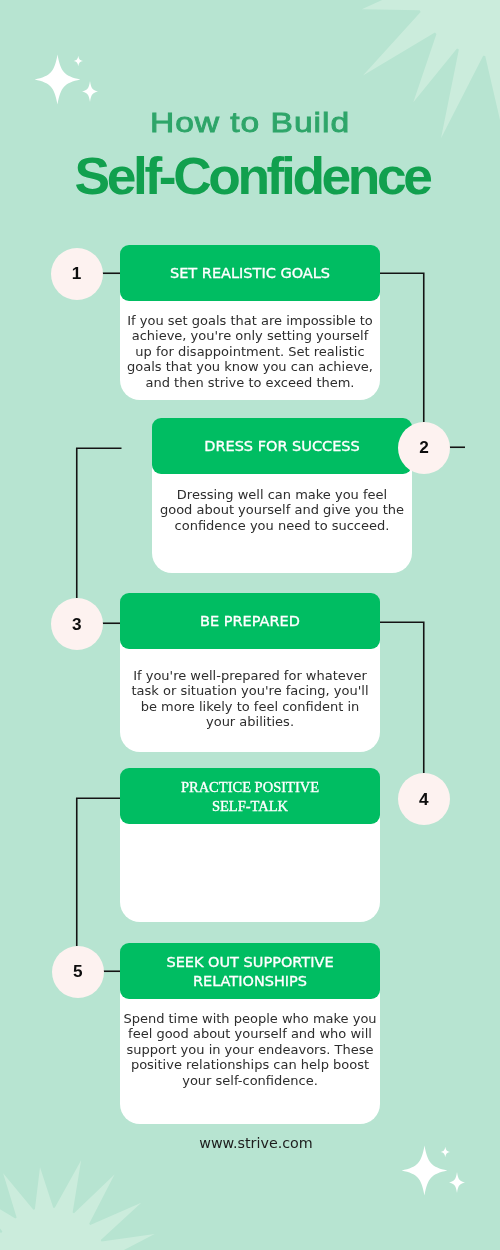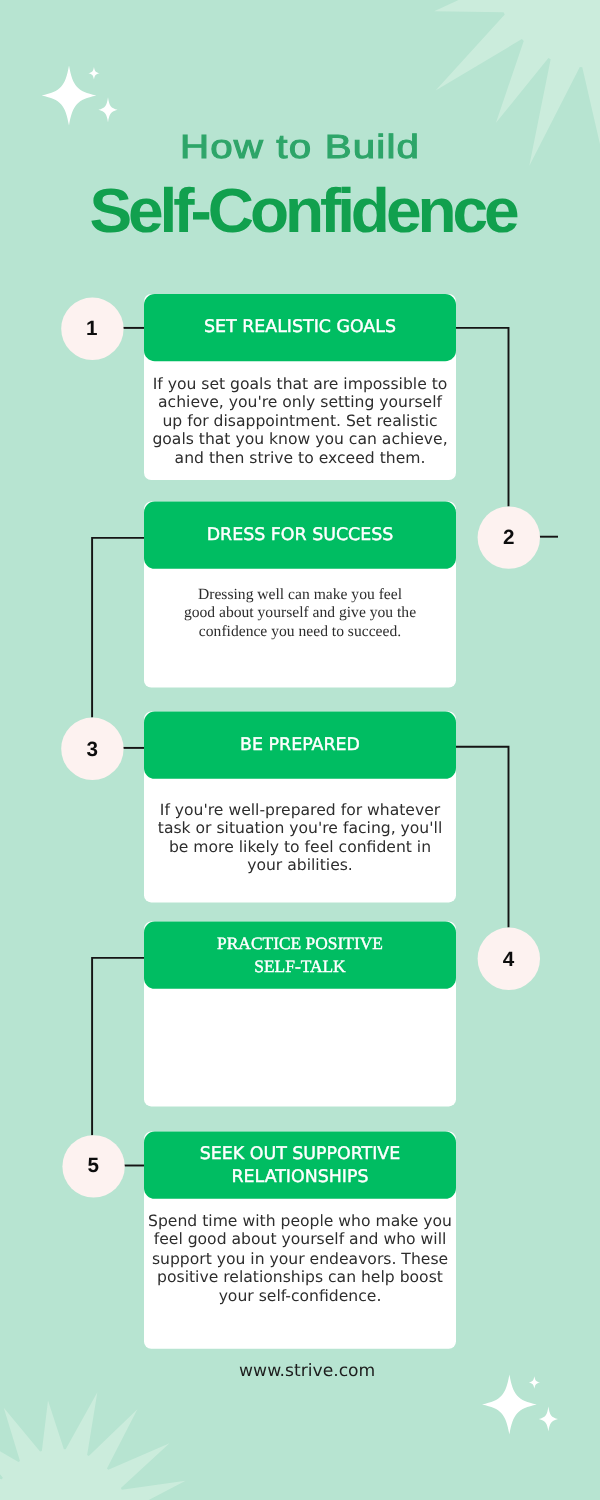--- a/index.html
+++ b/index.html
@@ -41,21 +41,21 @@
     letter-spacing:-3.3px;
     transform:scaleX(1.025) translateX(2px);
   }
 
   
   .connectors{position:absolute;left:0;top:0;width:500px;height:1250px;}
 
   
   .card{
     position:absolute;left:120px;width:260px;
-    border-radius:6px;
+    border-radius:20px;
     background:#ffffff;
   }
   .card-head{
     background:#00bd62;
     border-radius:9px;
     height:54px;
     display:flex;align-items:center;justify-content:center;
     color:#ffffff;
     font-size:14.5px;
     font-weight:normal;
@@ -139,23 +139,23 @@
       <path d="M102.5 971.25 L121.5 971.25"></path>
     </g>
   </svg>
 
   <div class="card" style="top:245px;height:155px;">
     <div class="card-head">SET REALISTIC GOALS</div>
     <div class="card-body">If you set goals that are impossible to<br>achieve, you're only setting yourself<br>up for disappointment. Set realistic<br>goals that you know you can achieve,<br>and then strive to exceed them.</div>
   </div>
   <div class="badge" style="left:50.5px;top:247.8px;">1</div>
 
-  <div class="card" style="top:418px;height:155px;">
+  <div class="card" style="top:418px;height:155px;margin-left:32px;">
     <div class="card-head">DRESS FOR SUCCESS</div>
-    <div class="card-body" style="padding-top:13px;font-family:Liberation Serif, serif;">Dressing well can make you feel<br>good about yourself and give you the<br>confidence you need to succeed.</div>
+    <div class="card-body" style="padding-top:13px;">Dressing well can make you feel<br>good about yourself and give you the<br>confidence you need to succeed.</div>
   </div>
   <div class="badge" style="left:398px;top:421.5px;">2</div>
 
   <div class="card" style="top:593px;height:159px;">
     <div class="card-head">BE PREPARED</div>
     <div class="card-body" style="padding-top:19px;">If you're well-prepared for whatever<br>task or situation you're facing, you'll<br>be more likely to feel confident in<br>your abilities.</div>
   </div>
   <div class="badge" style="left:50.9px;top:598px;">3</div>
 
   <div class="card" style="top:768px;height:154px;font-family:Liberation Serif, serif;">

